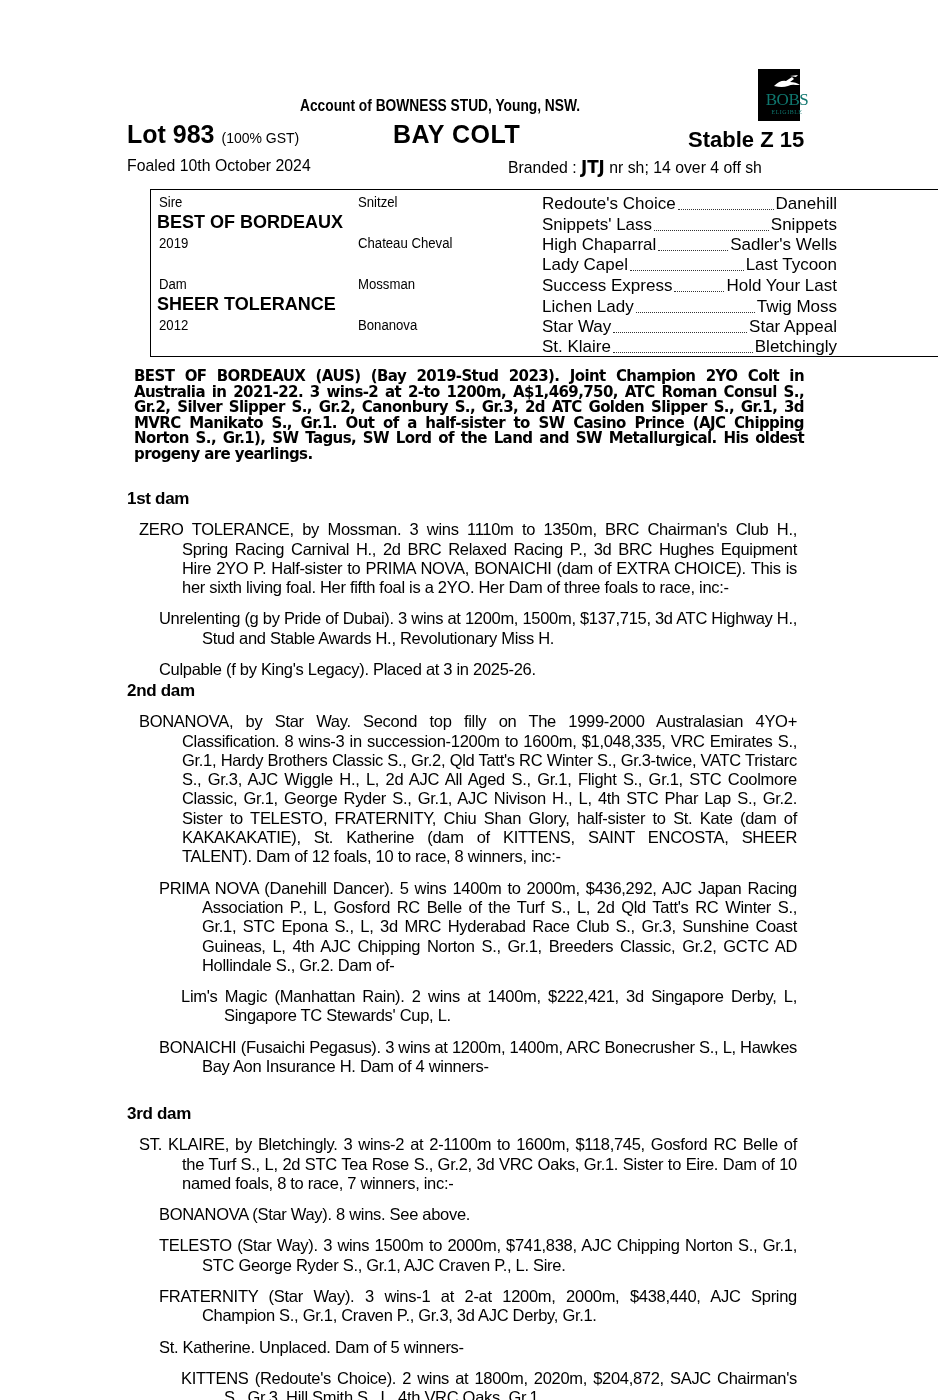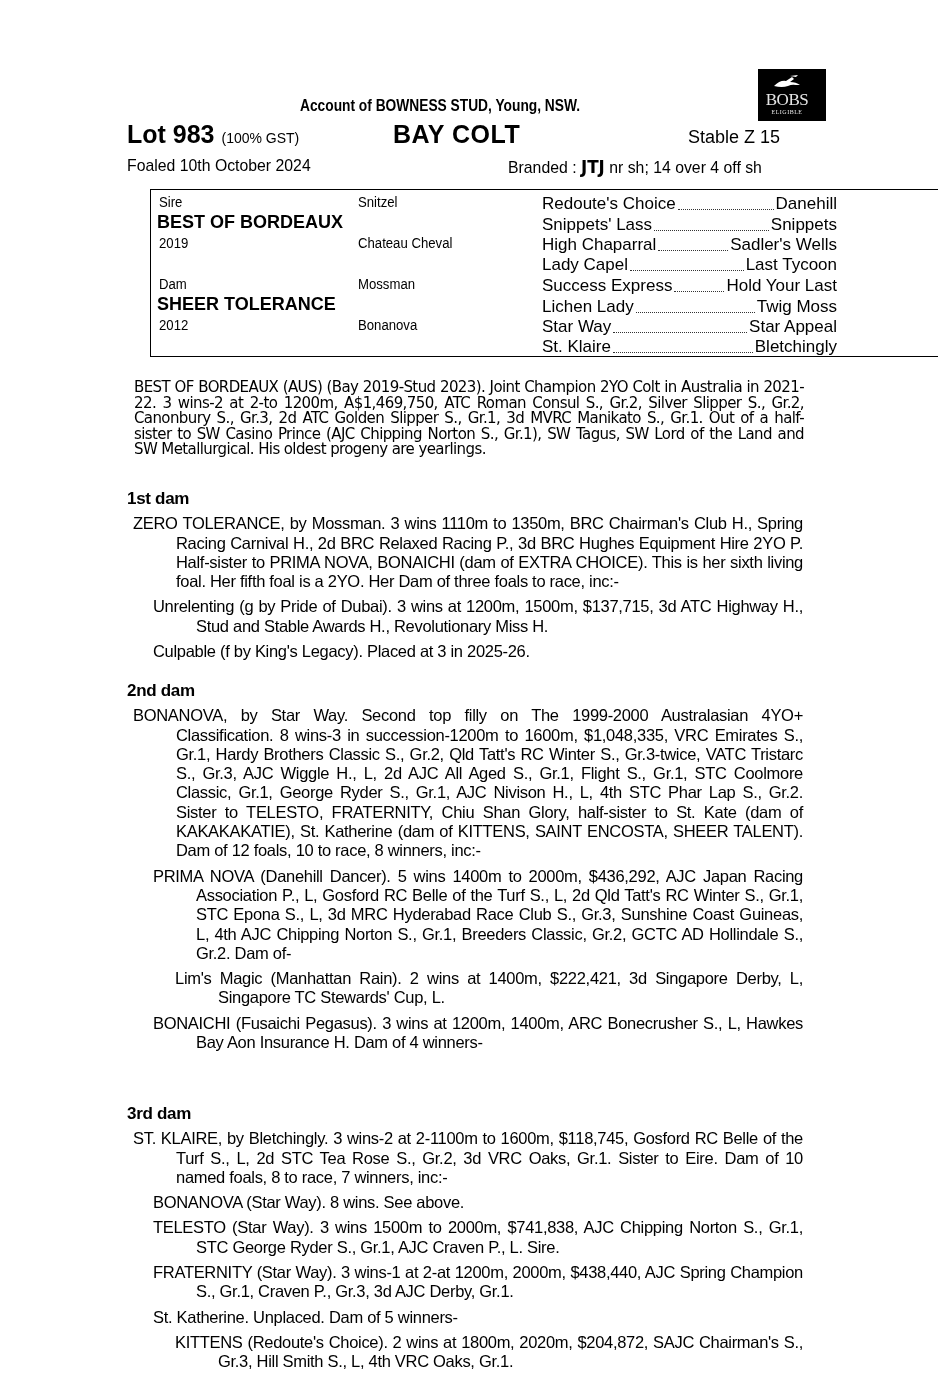--- a/index.html
+++ b/index.html
@@ -1,37 +1,37 @@
 <!DOCTYPE html>
 <html><head>
 <meta charset="utf-8">
 <style>
   html, body { margin: 0; padding: 0; background: #ffffff; }
   body { width: 938px; height: 1400px; position: relative; color: #000; font-family: "Liberation Sans", sans-serif; overflow: hidden; }
-  .bobs { position: absolute; left: 758px; top: 69px; width: 68px; height: 52px; background: #000; color: #e5e5e5; text-align: center; }
+  .bobs { position: absolute; left: 758px; top: 69px; width: 42px; height: 52px; background: #000; color: #0f766e; text-align: center; }
   .bobs .horse { position: absolute; left: 14px; top: 5px; width: 30px; height: 16px; }
   .bobs .bt { position: absolute; left: 0; width: 58px; top: 22px; font-family: "Liberation Serif", serif; font-size: 17px; line-height: 17px; letter-spacing: -0.5px; }
   .bobs .el { position: absolute; left: 0; width: 58px; top: 40px; font-family: "Liberation Serif", serif; font-size: 6px; letter-spacing: 0.5px; }
   .account { position: absolute; top: 97px; left: 300px; width: 340px; font-size: 16px; font-weight: bold; transform: scaleX(0.86); transform-origin: left top; white-space: nowrap; }
   .lot { position: absolute; top: 120px; left: 127px; font-size: 25px; font-weight: 900; white-space: nowrap; }
   .lot .gst { font-size: 14px; font-weight: normal; }
   .colt { position: absolute; top: 120px; left: 393px; font-size: 25px; font-weight: 900; letter-spacing: 0.5px; }
-  .stable { position: absolute; top: 127px; left: 688px; font-size: 18px; font-weight: 400; white-space: nowrap; }
+  .stable { position: absolute; top: 127px; left: 688px; font-size: 22px; font-weight: 700; white-space: nowrap; }
   .foaled { position: absolute; top: 156px; left: 127px; font-size: 17px; font-family: "Liberation Sans Narrow", "Liberation Sans", sans-serif; transform: scaleX(0.93); transform-origin: left top; white-space: nowrap; }
   .branded { position: absolute; top: 156px; left: 508px; font-size: 17px; transform: scaleX(0.93); transform-origin: left top; white-space: nowrap; }
   .brand-mark { font-weight: 900; font-family: "DejaVu Sans", sans-serif; font-size: 18px; }
   .pedigree { position: absolute; top: 189px; left: 120px; width: 796px; height: 168px; border: 1.5px solid #000; box-sizing: border-box; margin-left: 30px; }
   .pc { position: absolute; font-size: 14px; white-space: nowrap; transform: scaleX(0.94); transform-origin: left top; }
   .pc.big { font-size: 18px; font-weight: 900; transform: none; }
   .gp { position: absolute; left: 391px; width: 295px; font-size: 17px; display: flex; white-space: nowrap; }
   .gp .dots { flex: 1; border-bottom: 1px dotted #333; margin: 0 2px 4px 2px; }
-  .intro { position: absolute; top: 380px; left: 134px; width: 670px; font-size: 15px; font-weight: 400; line-height: 15.5px; text-align: justify; font-family: "DejaVu Sans", sans-serif; letter-spacing: -0.6px; }
+  .intro { position: absolute; top: 369px; left: 134px; width: 670px; font-size: 15px; font-weight: 700; line-height: 15.5px; text-align: justify; font-family: "DejaVu Sans", sans-serif; letter-spacing: -0.6px; }
   .section { position: absolute; left: 127px; width: 682px; font-size: 16.5px; line-height: 19.3px; }
   .section h3 { margin: 0; font-size: 17px; font-weight: 900; line-height: 19.3px; }
-  .para { text-align: justify; margin: 6px; }
+  .para { text-align: justify; margin: 12px; }
   .l0 { padding-left: 43px; text-indent: -43px; }
   .l1 { padding-left: 63px; text-indent: -43px; }
   .l2 { padding-left: 85px; text-indent: -43px; }
   .txt { font-family: "Liberation Sans", sans-serif; letter-spacing: -0.3px; }
 </style>
 </head>
 <body>
 
 <div class="bobs">
   <svg class="horse" viewBox="0 0 30 16">

